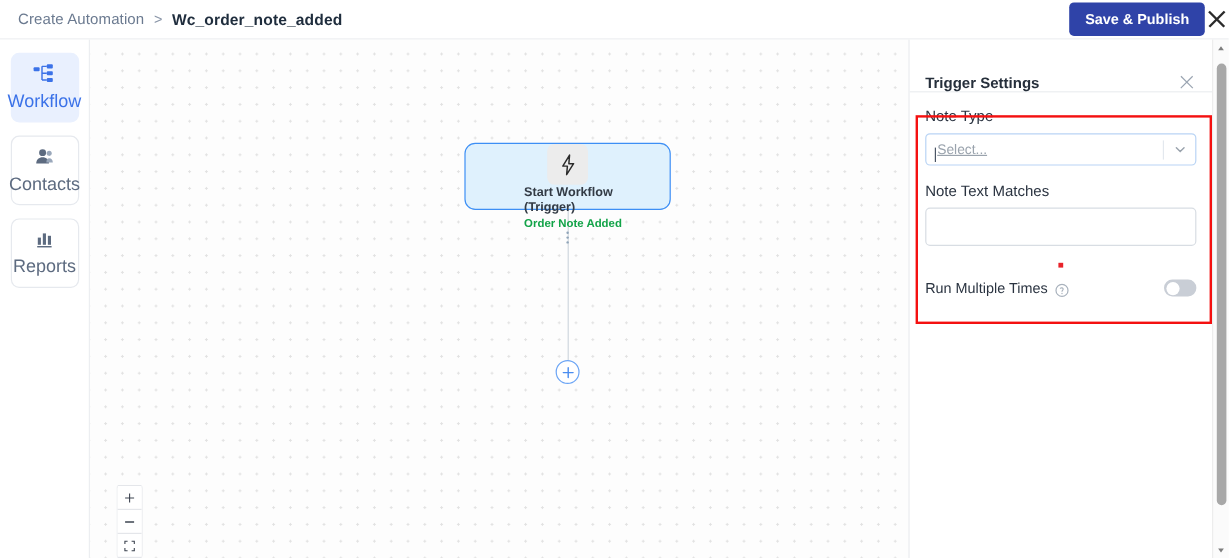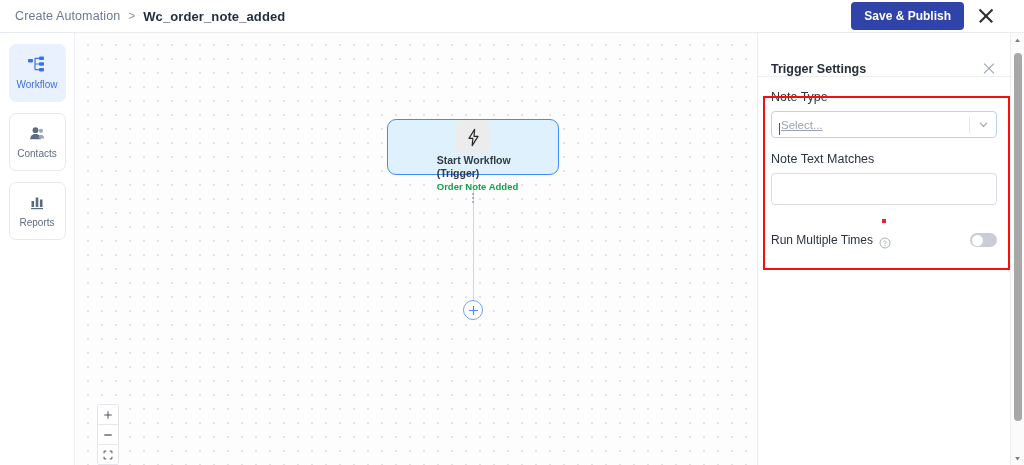--- a/index.html
+++ b/index.html
@@ -25,21 +25,21 @@
     font-size: 12.5px; color: #6b7a90; letter-spacing: .1px;
     cursor: pointer;
   }
   .crumb-sep {
     font-size: 12px; color: #8a96a8; margin: 0 8px;
   }
   .crumb-current {
     font-size: 13px; color: #1f2d3d; font-weight: bold; letter-spacing: .1px;
   }
   .topbar-right {
-    margin-left: auto; display: flex; align-items: center; padding-right: 28px; gap: 12px;
+    margin-left: auto; display: flex; align-items: center; padding-right: 0; 
   }
   .save-btn {
     background: #2f43a8; color: #fff;
     font-size: 12px; font-weight: bold;
     border: none; border-radius: 4px;
     padding: 7px 13px; cursor: pointer;
     font-family: "Liberation Sans", sans-serif;
   }
   .close-x {
     width: 20px; height: 20px; position: relative; cursor: pointer;
@@ -63,21 +63,21 @@
   .side-item {
     width: 57px; height: 58px;
     border: 1px solid #e6e9ee; border-radius: 7px;
     background: #fff;
     display: flex; flex-direction: column; align-items: center; justify-content: center;
     gap: 5px; cursor: pointer;
   }
   .side-item.active {
     background: #e9f0fe; border-color: #e9f0fe;
   }
-  .side-label { font-size: 10px; color: #5d6b80; }
+  .side-label { font-size: 15px; color: #5d6b80; }
   .side-item.active .side-label { color: #3b72e8; }
   .side-icon { width: 20px; height: 18px; display:block; }
 
   
   .canvas {
     position: absolute; left: 75px; top: 33px;
     width: 682px; height: 432px;
     background-color: #fdfdfd;
     background-image: radial-gradient(#e2e2e2 0.9px, transparent 1px);
     background-size: 14px 14px;

